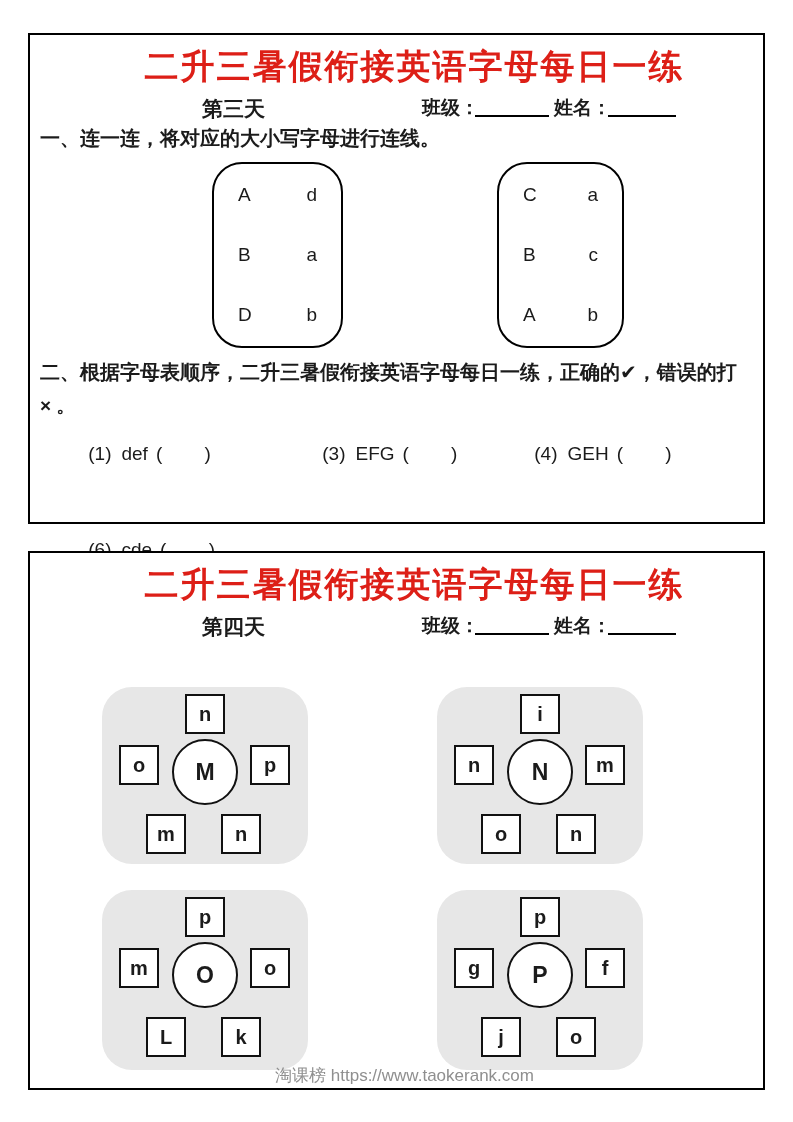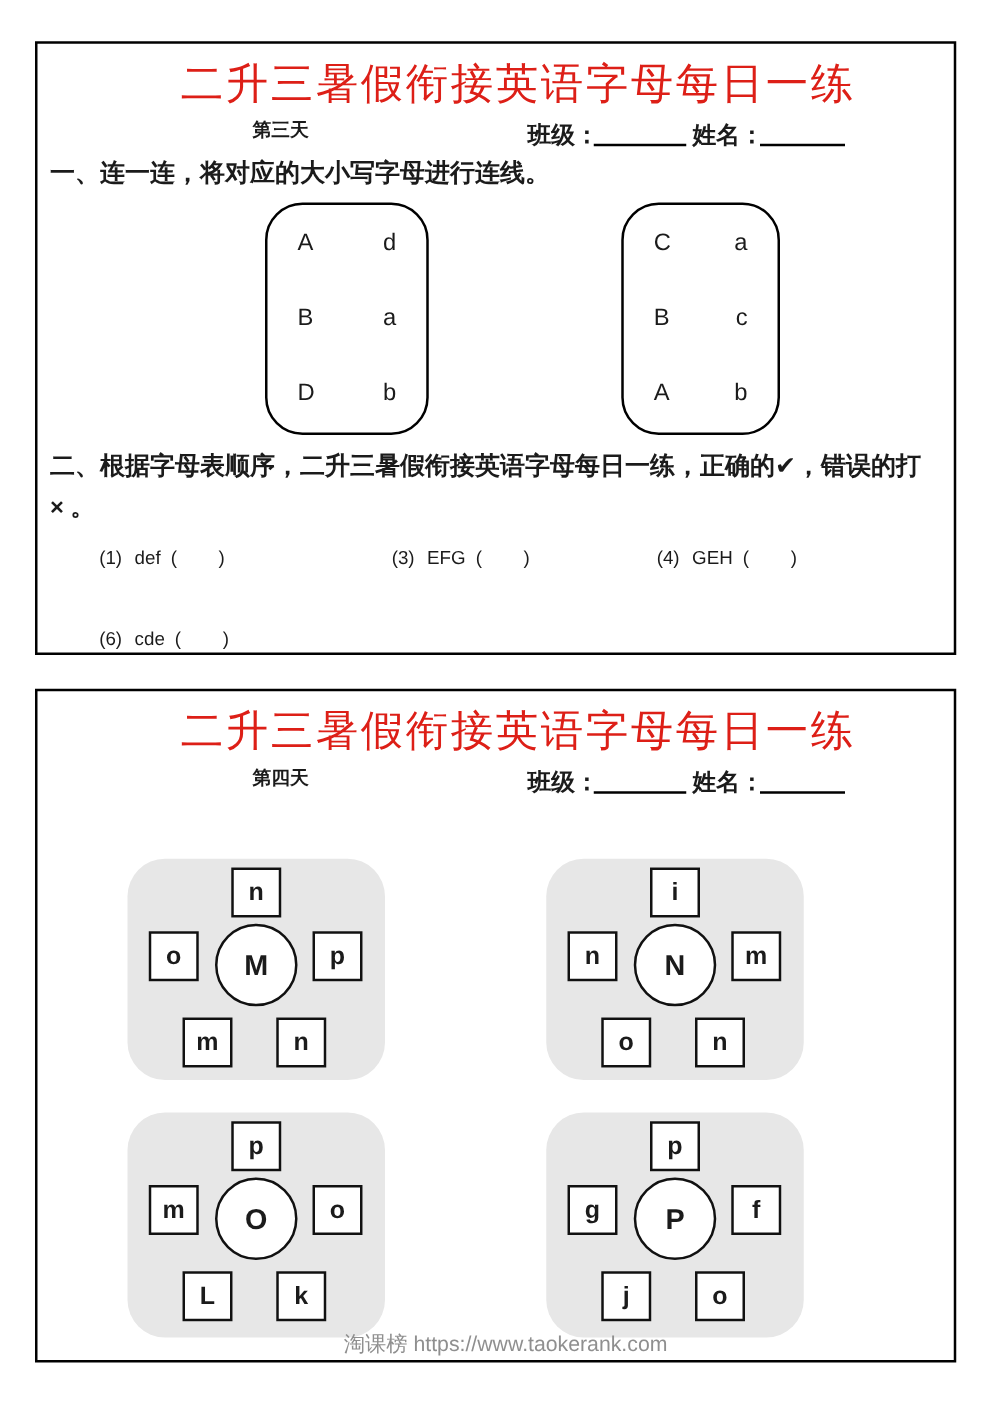--- a/index.html
+++ b/index.html
@@ -7,46 +7,46 @@
   .canvas {
     position:relative; width:793px; height:1122px; background:#ffffff;
     font-family:"Liberation Sans","DejaVu Sans",sans-serif; color:#1b1b1b; overflow:hidden;
   }
   .sheet { position:absolute; left:28px; width:737px; border:2px solid #000; background:#fff; }
   .sheet1 { top:33px;  height:491px; }
   .sheet2 { top:551px; height:539px; }
 
   .title {
     position:absolute; top:9px; left:0; right:0; text-align:center;
-    font-size:34px; font-weight:normal; color:#dd1f17; letter-spacing:2px;
+    font-size:34px; font-weight:bold; color:#dd1f17; letter-spacing:2px;
     font-family:"Liberation Serif","DejaVu Serif",serif;
     padding-left:36px;
   }
-  .day       { position:absolute; left:172px; top:60px; font-size:15px; font-weight:600; }
+  .day       { position:absolute; left:172px; top:60px; font-size:21px; font-weight:600; }
   .lbl-class { position:absolute; left:392px; top:60px; font-size:19px; font-weight:600; }
   .line-class{ position:absolute; left:445px; top:60px; width:74px; height:22px; border-bottom:2px solid #000; }
   .lbl-name  { position:absolute; left:524px; top:60px; font-size:19px; font-weight:600; }
   .line-name { position:absolute; left:578px; top:60px; width:68px; height:22px; border-bottom:2px solid #000; }
 
   .sec-h { position:absolute; left:10px; font-size:20px; font-weight:600; }
   .h-s1 { top:90px; }
 
   .match-box {
     position:absolute; border:2px solid #000; border-radius:30px; background:#fff;
     display:flex; flex-direction:column; justify-content:space-between; padding:20px 24px;
   }
   .mb1 { left:182px; top:127px; width:131px; height:186px; }
   .mb2 { left:467px; top:127px; width:127px; height:186px; }
   .mrow { display:flex; justify-content:space-between; font-size:19px; }
 
   .s2h1 { position:absolute; left:10px; top:324px; width:716px; font-size:20px; font-weight:600; }
   .s2h2 { position:absolute; left:10px; top:358px; font-size:19px; font-weight:600; }
   .items {
     position:absolute; left:16px; top:386px; width:706px;
-    display:grid; grid-template-columns:234px 212px 1fr; row-gap:14px; font-size:15px;
+    display:grid; grid-template-columns:234px 212px 1fr; row-gap:30px; font-size:19px;
   }
   .item { white-space:pre; }
   .item .num { margin-right:10px; }
   .item .ltr { margin-right:8px; }
   .item .blank { white-space:pre; }
 
   .h-s2 { top:88px; }
   .panel { position:absolute; width:206px; height:177px; background:#e7e7e7; border-radius:30px; }
   .p-m { left:72px;  top:134px; }
   .p-n { left:407px; top:134px; }

